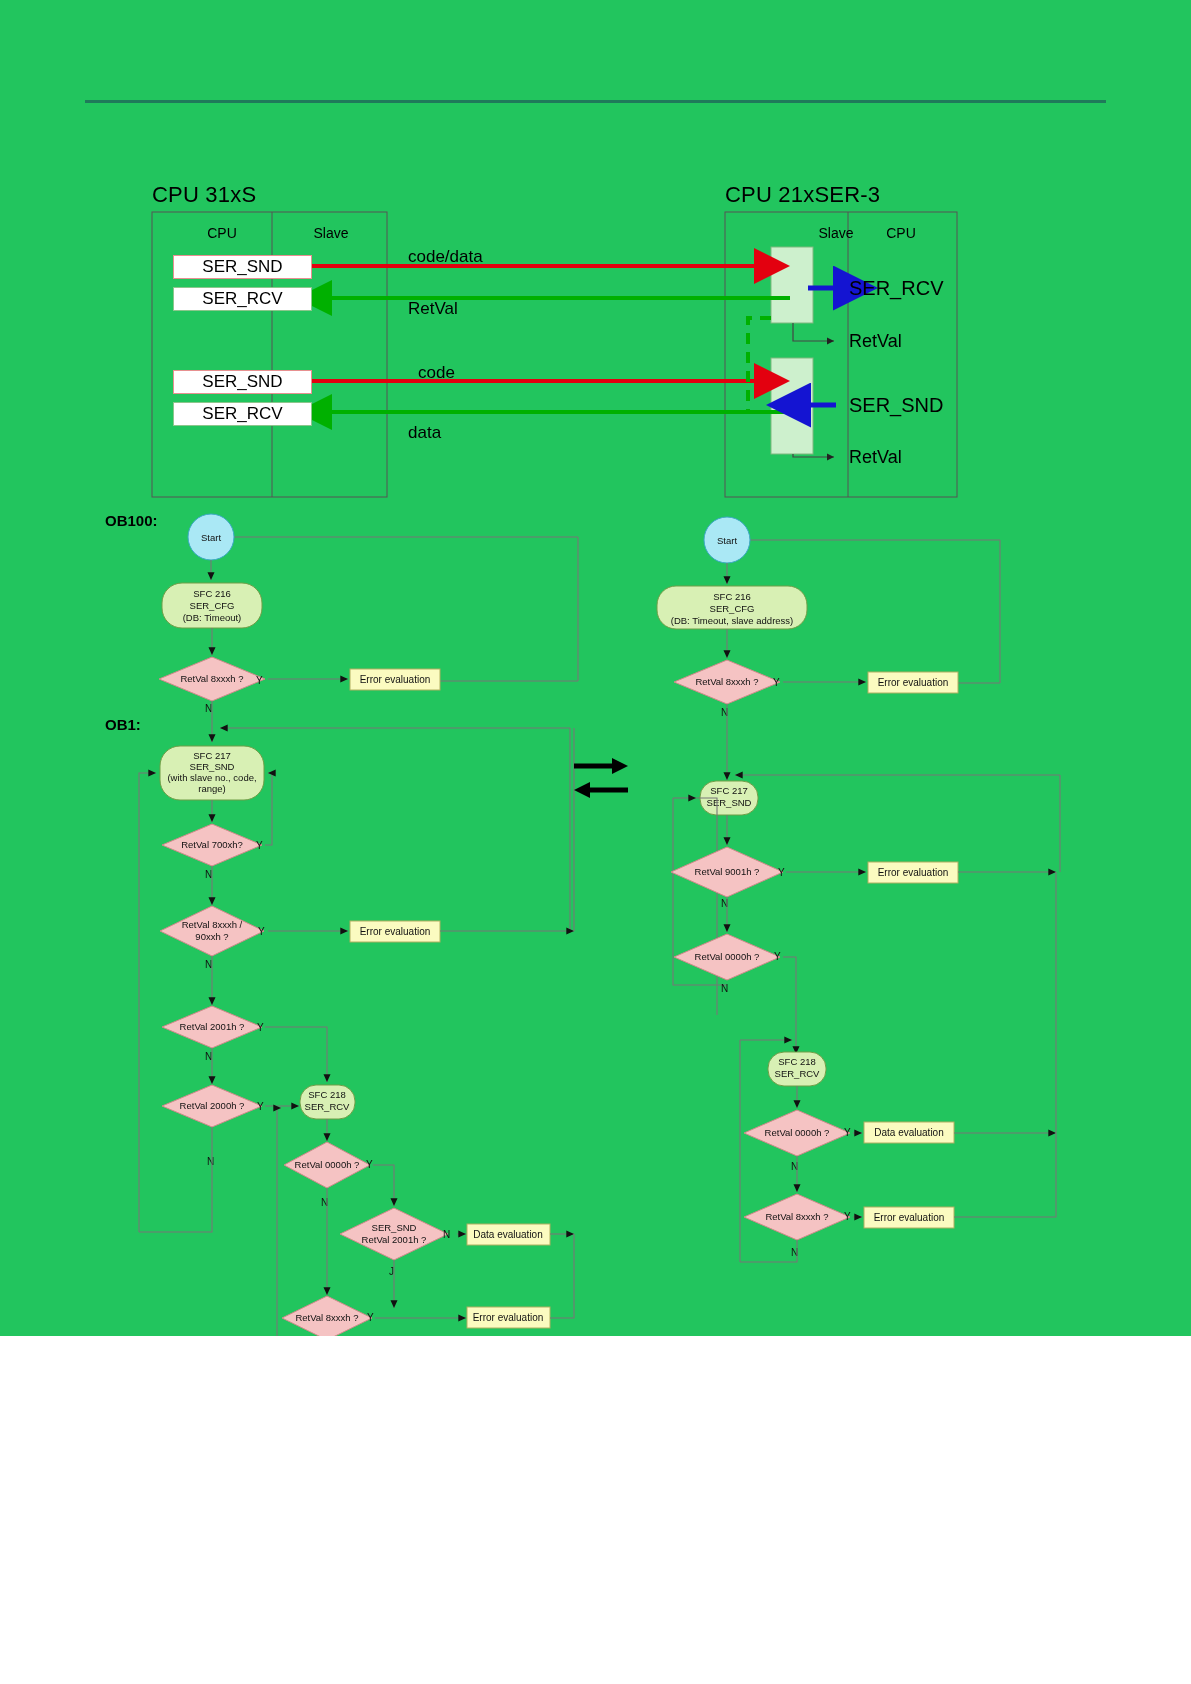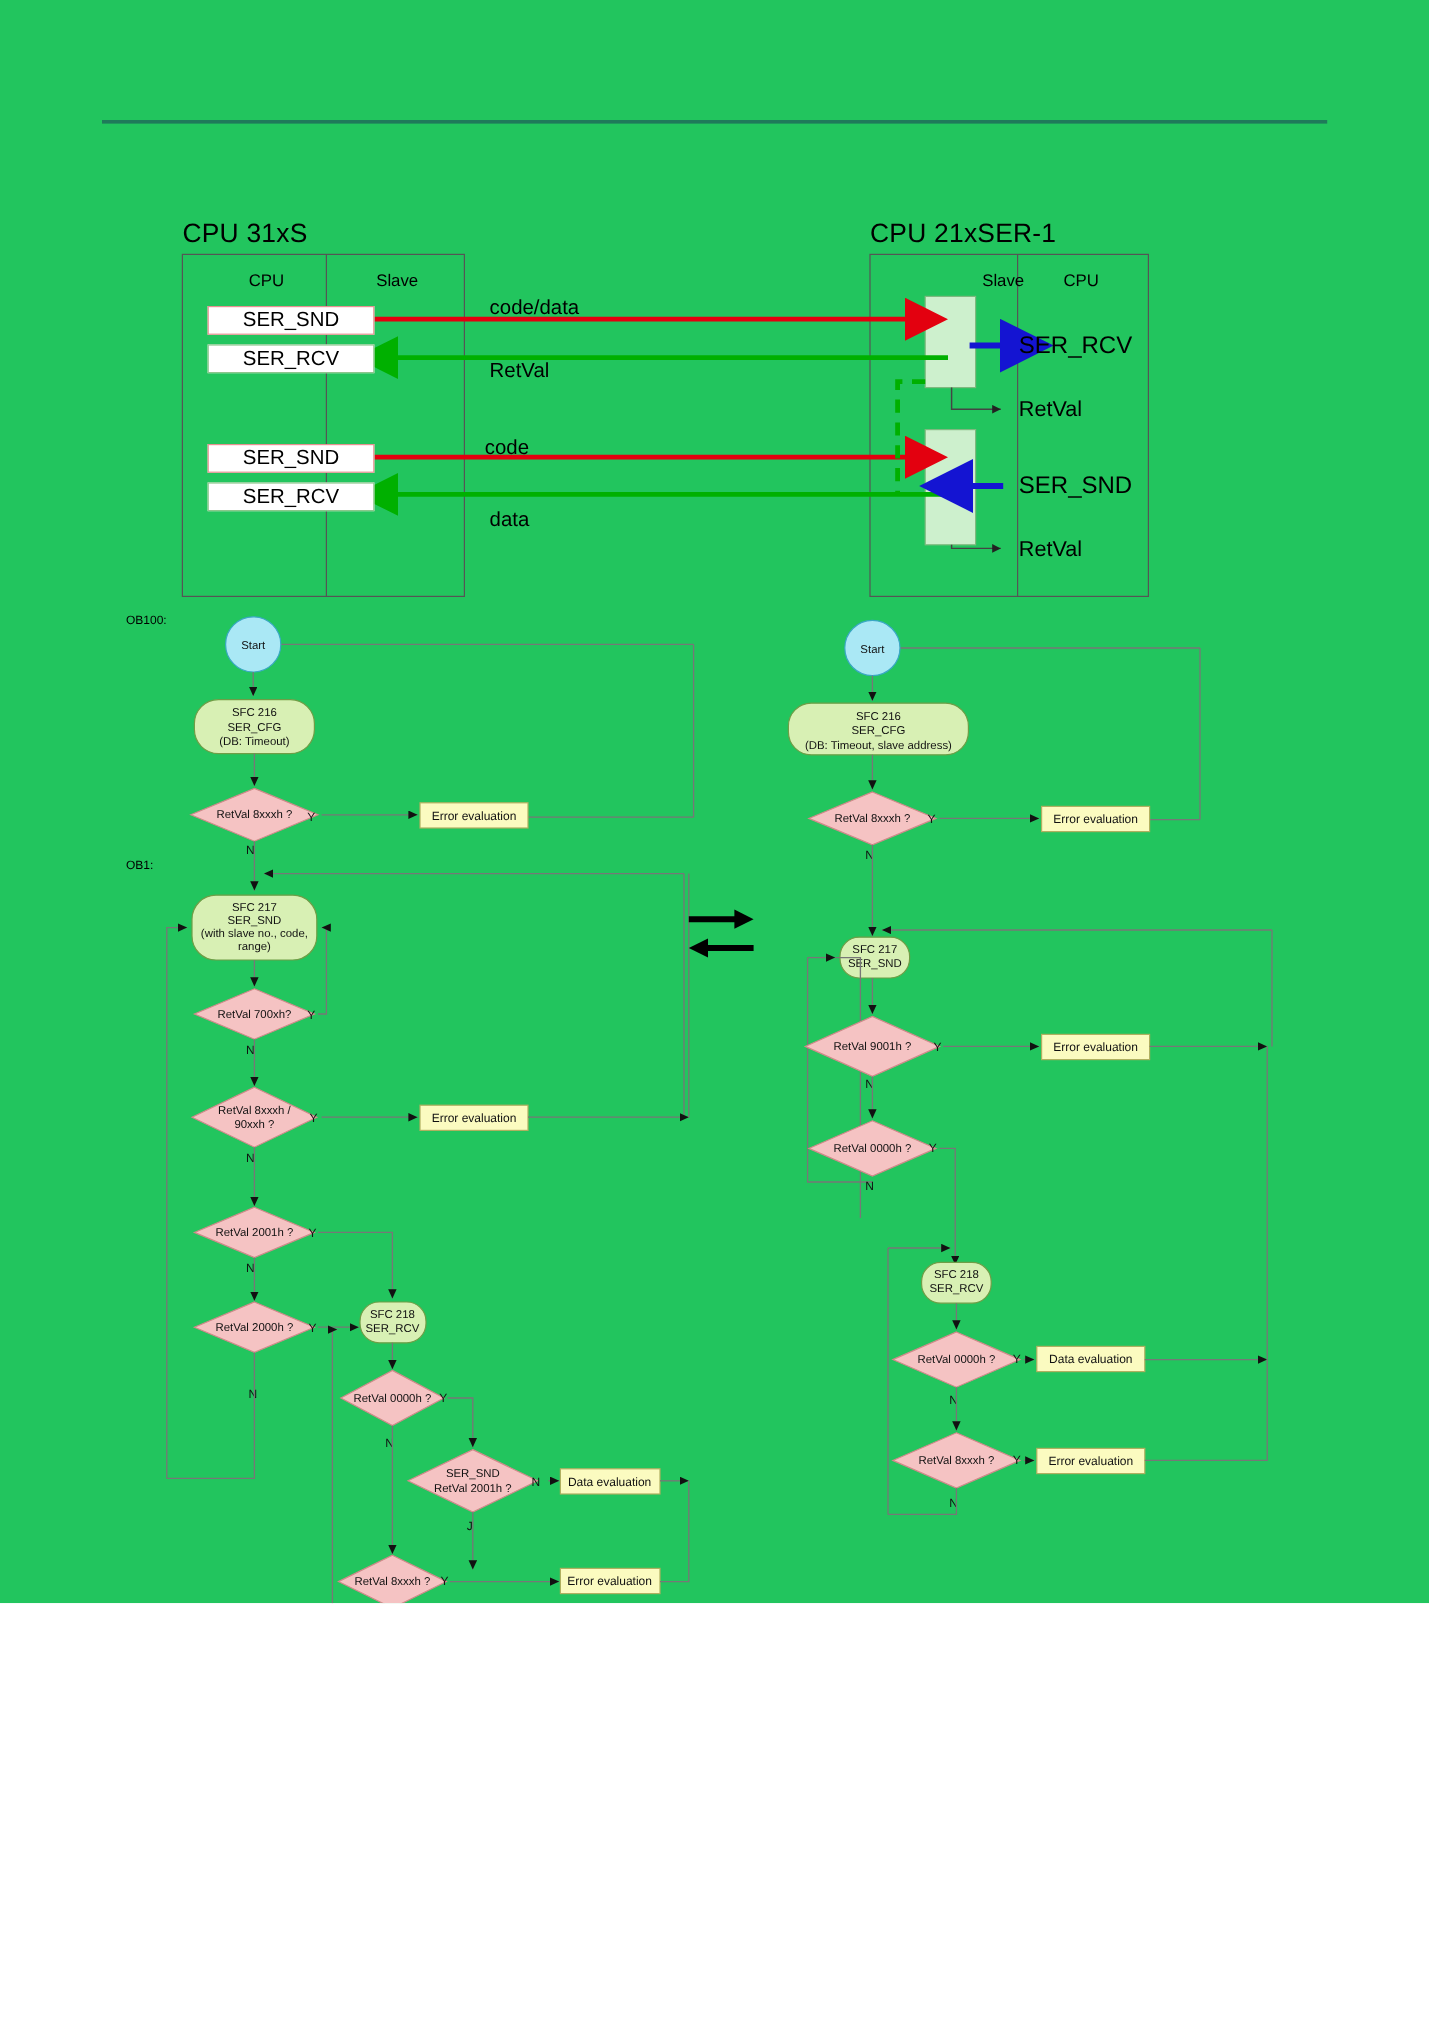--- a/index.html
+++ b/index.html
@@ -58,22 +58,22 @@
     position: absolute;
     font-size: 17px;
     white-space: nowrap;
   }
 
   
   #flow { position: absolute; left: 0; top: 0; }
 
   .ob-label {
     position: absolute;
-    font-size: 10px;
-    font-weight: normal;
+    font-size: 15px;
+    font-weight: bold;
     white-space: nowrap;
   }
 </style>
 </head>
 <body>
 
 <div id="page">
 
   <div class="rule" id="rule-top"></div>
   <div class="rule" id="rule-bottom"></div>
@@ -114,35 +114,35 @@
     <path d="M771,318 L748,318 L748,412" fill="none" stroke="#00b000" stroke-width="4" stroke-dasharray="11,8"></path>
 
     <line x1="808" y1="288" x2="838" y2="288" stroke="#1414d2" stroke-width="5" marker-end="url(#blueArrow)"></line>
     <line x1="836" y1="405" x2="806" y2="405" stroke="#1414d2" stroke-width="5" marker-end="url(#blueArrow)"></line>
 
     <path d="M793,323 L793,341 L834,341" fill="none" stroke="#444" stroke-width="1.2" marker-end="url(#thinArrow)"></path>
     <path d="M793,454 L793,457 L834,457" fill="none" stroke="#444" stroke-width="1.2" marker-end="url(#thinArrow)"></path>
   </svg>
 
   <div class="blk-title" style="left:152px; top:182px;">CPU 31xS</div>
-  <div class="blk-title" style="left:725px; top:182px;">CPU 21xSER-1</div>
+  <div class="blk-title" style="left:725px; top:182px;">CPU 21xSER-3</div>
 
   <div class="col-label" style="left:172px; top:225px; width:100px;">CPU</div>
   <div class="col-label" style="left:275px; top:225px; width:112px;">Slave</div>
   <div class="col-label" style="left:786px; top:225px; width:100px;">Slave</div>
   <div class="col-label" style="left:851px; top:225px; width:100px;">CPU</div>
 
   <div class="sfbox snd" style="left:173px; top:255px; width:139px;">SER_SND</div>
   <div class="sfbox rcv" style="left:173px; top:287px; width:139px;">SER_RCV</div>
   <div class="sfbox snd" style="left:173px; top:370px; width:139px;">SER_SND</div>
   <div class="sfbox rcv" style="left:173px; top:402px; width:139px;">SER_RCV</div>
 
   <div class="lbl" style="left:408px; top:247px;">code/data</div>
   <div class="lbl" style="left:408px; top:299px;">RetVal</div>
-  <div class="lbl" style="left:404px; top:363px;">code</div>
+  <div class="lbl" style="left:418px; top:363px;">code</div>
   <div class="lbl" style="left:408px; top:423px;text-align:right;">data</div>
 
   <div class="lbl" style="left:849px; top:277px; font-size:20px;">SER_RCV</div>
   <div class="lbl" style="left:849px; top:331px; font-size:18px;">RetVal</div>
   <div class="lbl" style="left:849px; top:394px; font-size:20px;">SER_SND</div>
   <div class="lbl" style="left:849px; top:447px; font-size:18px;">RetVal</div>
 
   <div class="ob-label" style="left:105px; top:512px;">OB100:</div>
   <div class="ob-label" style="left:105px; top:716px;">OB1:</div>
 

